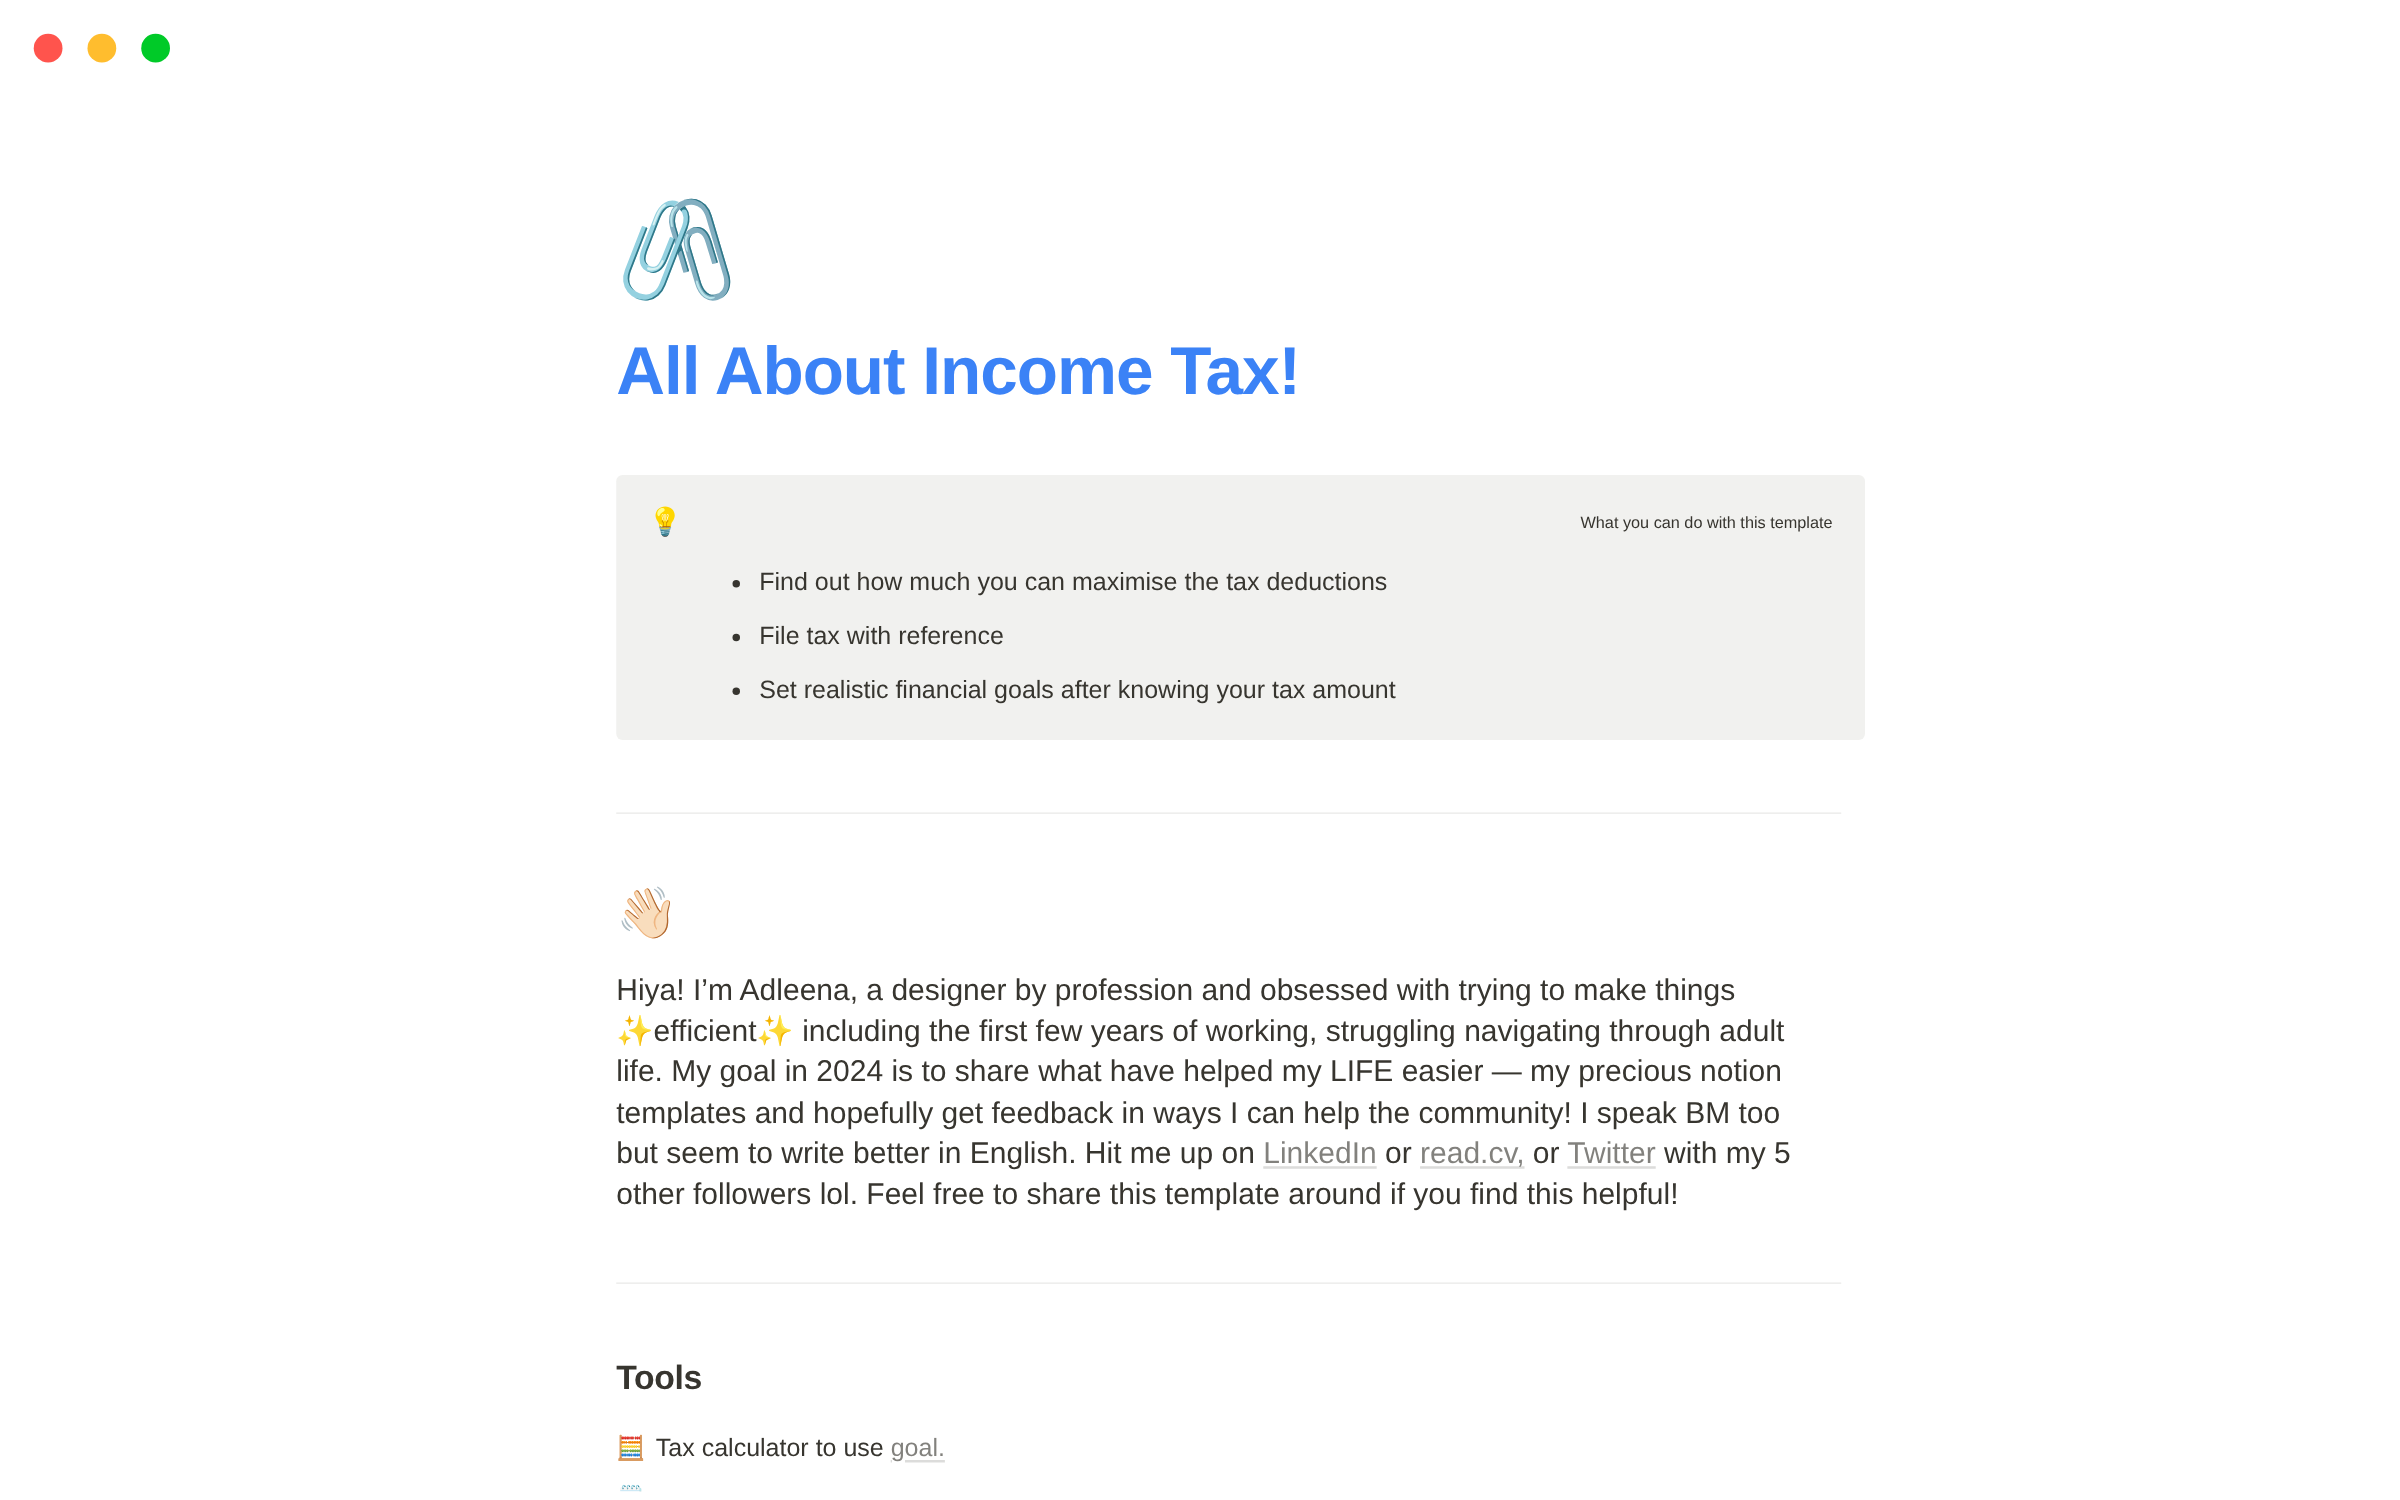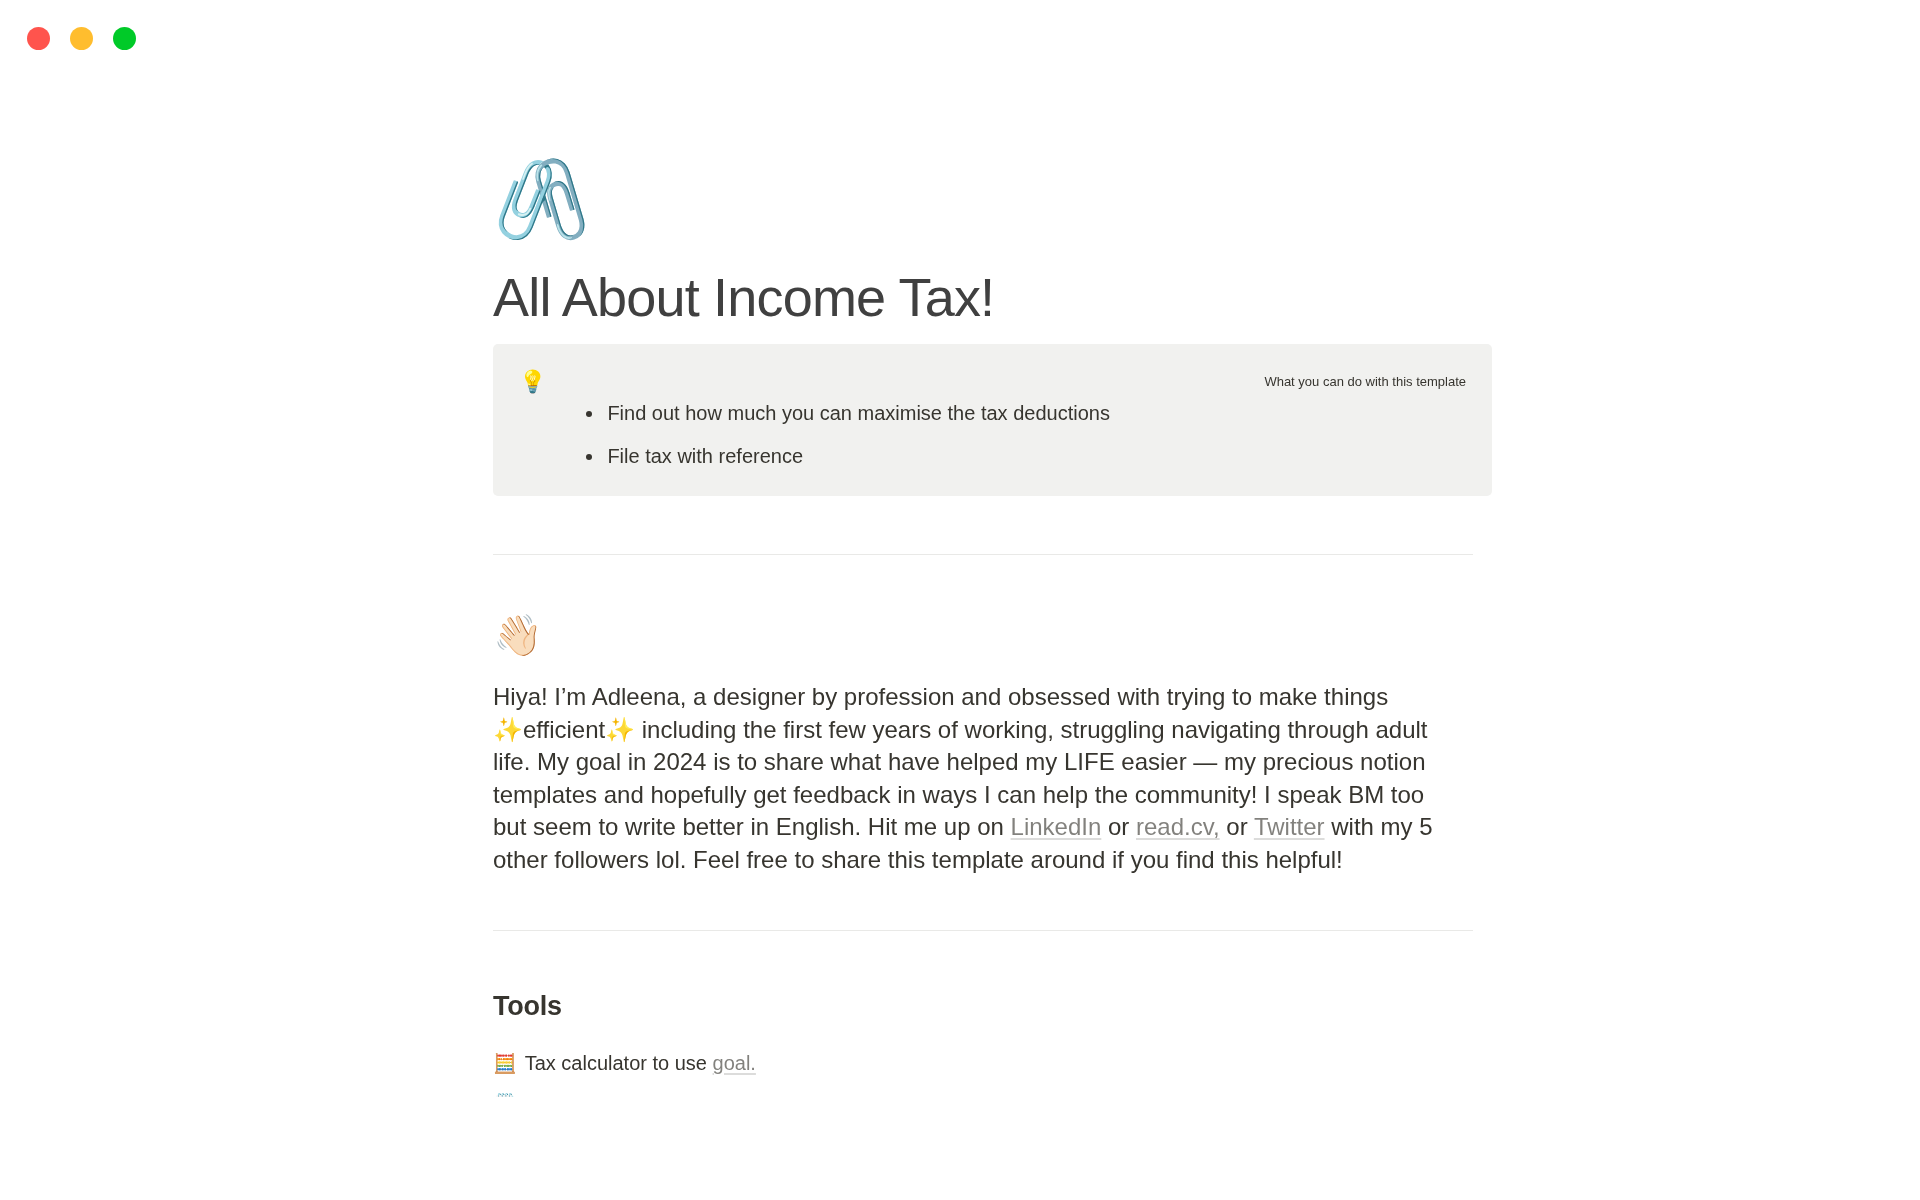--- a/index.html
+++ b/index.html
@@ -57,24 +57,24 @@
     font-size: 78px;
     line-height: 1;
     height: 84px;
     margin-bottom: 22px;
     user-select: none;
   }
 
   .page-title {
     font-size: 54px;
     line-height: 1.15;
-    font-weight: 400;
+    font-weight: 700;
     letter-spacing: -0.015em;
-    color: #404040;
-    margin-bottom: 16px;
+    color: #3b82f6;
+    margin-bottom: 52px;
   }
 
   
   .callout {
     width: 999px;
     background: #f1f1ef;
     border-radius: 5px;
     padding: 24px 26px 26px 26px;
     display: flex;
     align-items: flex-start;
@@ -88,21 +88,21 @@
   }
   .callout-body { flex: 1 1 auto; }
   .callout-title {
     font-size: 13px;
     line-height: 28px;
     color: #37352f;
     text-align: right;
   }
   .callout-list {
     list-style: none;
-    margin-top: 3px;
+    margin-top: 20px;
   }
   .callout-list li {
     position: relative;
     font-size: 20px;
     line-height: 28px;
     color: #37352f;
     padding-left: 47px;
     margin-bottom: 15px;
   }
   .callout-list li:last-child { margin-bottom: 0; }
@@ -195,20 +195,21 @@
 
     <h1 class="page-title">All About Income Tax!</h1>
 
     <div class="callout">
       <div class="callout-icon">💡</div>
       <div class="callout-body">
         <div class="callout-title">What you can do with this template</div>
         <ul class="callout-list">
           <li>Find out how much you can maximise the tax deductions</li>
           <li>File tax with reference</li>
+          <li>Set realistic financial goals after knowing your tax amount</li>
         </ul>
       </div>
     </div>
 
     <hr class="divider divider-1">
 
     <div class="intro-emoji">👋🏻</div>
 
     <p class="intro-paragraph"><span>Hiya! I’m Adleena, a designer by profession and obsessed with trying to make things </span><span>✨</span><span>efficient</span><span>✨</span><span> including the first few years of working, struggling navigating through adult life. My goal in 2024 is to share what have helped my LIFE easier  — my precious notion templates and hopefully get feedback in ways I can help the community! I speak BM too but seem to write better in English. Hit me up on </span><span class="inline-link">LinkedIn</span><span> or </span><span class="inline-link">read.cv,</span><span> or </span><span class="inline-link">Twitter</span><span> with my 5 other followers lol. Feel free to share this template around if you find this helpful!</span></p>
 

